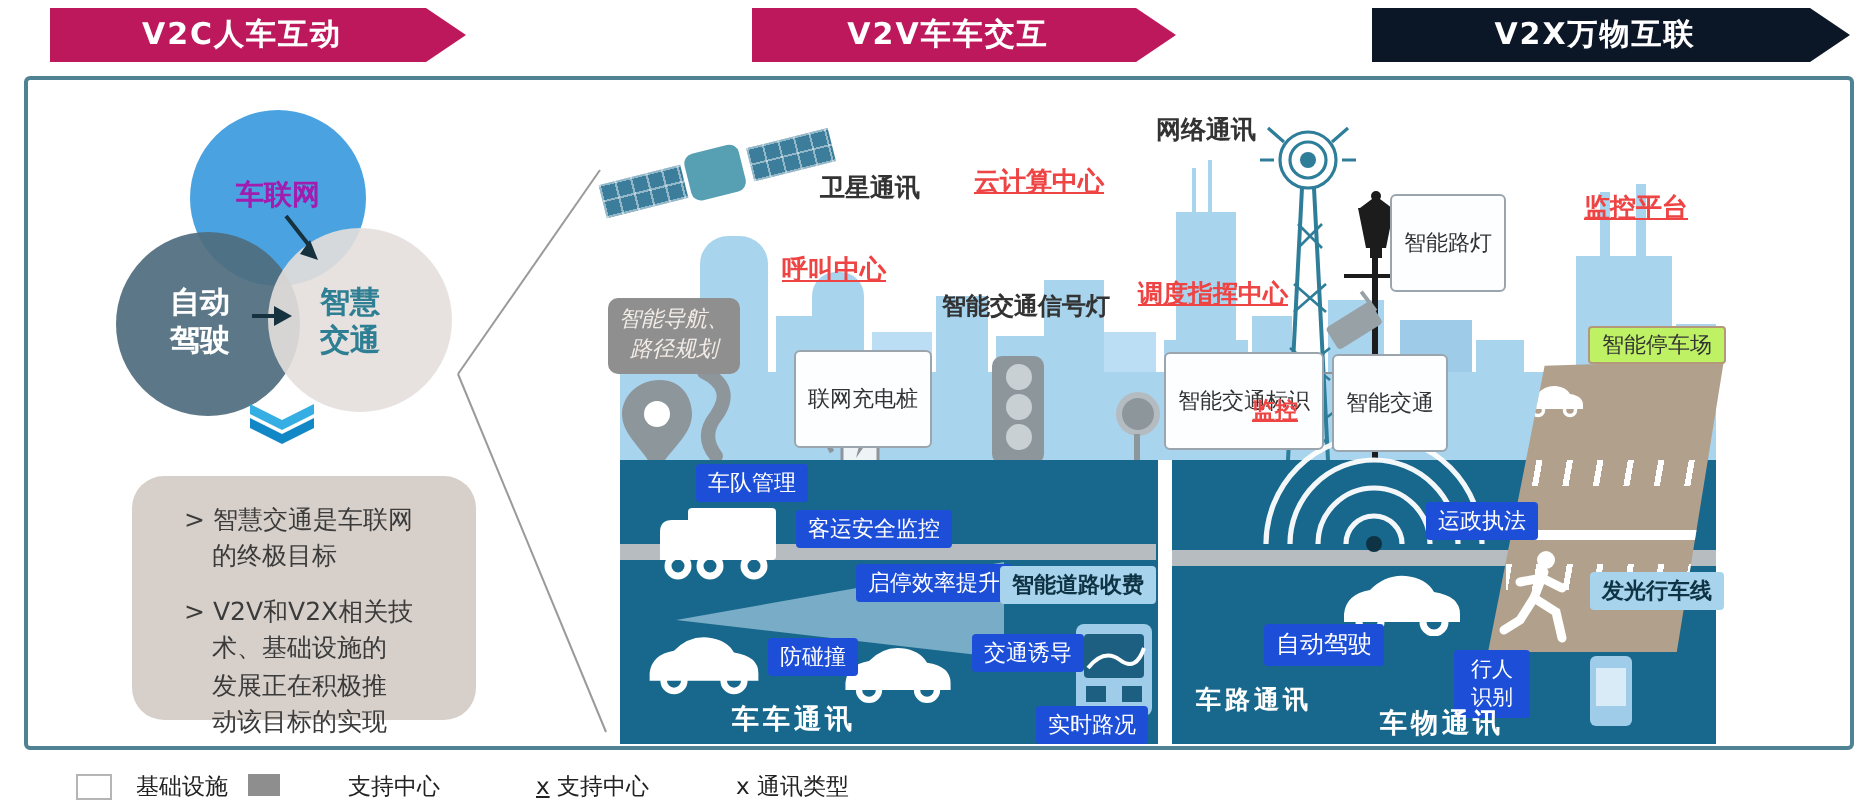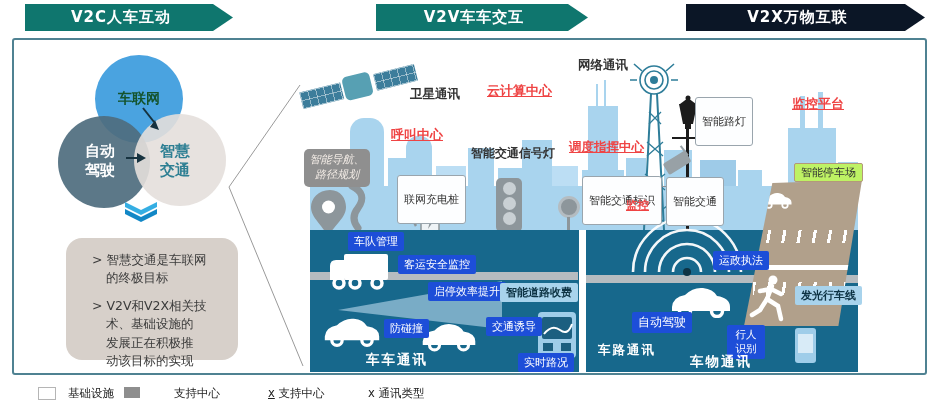--- a/index.html
+++ b/index.html
@@ -2,21 +2,21 @@
 <html><head>
 <meta charset="utf-8">
 <style>
   html,body{margin:0;padding:0;background:#fff;font-family:"DejaVu Sans","Liberation Sans",sans-serif;}
   #stage{position:relative;width:936px;height:404px;background:#fff;overflow:hidden;}
   .abs{position:absolute;}
   
   .banner{position:absolute;top:4px;height:27px;line-height:27px;text-align:center;color:#fff;
     font-size:15px;font-weight:bold;letter-spacing:1px;padding-right:16px;box-sizing:border-box;
     clip-path:polygon(0 0,calc(100% - 20px) 0,100% 50%,calc(100% - 20px) 100%,0 100%);}
-  .banner.gray{background:#0f766e;}
+  .banner.gray{background:#be185d;}
   .banner.dark{background:#0b1626;}
   
   .board{position:absolute;left:12px;top:38px;width:911px;height:333px;border:2px solid #4f8292;border-radius:3px;background:#fff;}
   
   .vcirc{position:absolute;border-radius:50%;}
   .vlabel{position:absolute;text-align:center;font-weight:bold;line-height:1.25;}
   
   .notebox{position:absolute;left:66px;top:238px;width:172px;height:122px;background:#d7d0ca;border-radius:16px;
     box-sizing:border-box;padding:13px 30px 10px 26px;color:#3b3b3b;font-size:12.5px;line-height:1.45;}
   .note{margin:0 0 10px 0;padding-left:14px;text-indent:-14px;}
@@ -68,21 +68,21 @@
 
   <div class="banner gray" style="left:25px;width:208px;">V2C人车互动</div>
   <div class="banner gray" style="left:376px;width:212px;">V2V车车交互</div>
   <div class="banner dark" style="left:686px;width:239px;">V2X万物互联</div>
 
   <div class="board"></div>
 
   <div class="vcirc" style="left:95px;top:55px;width:88px;height:88px;background:#4aa3e0;"></div>
   <div class="vcirc" style="left:58px;top:116px;width:92px;height:92px;background:rgba(78,108,126,.92);"></div>
   <div class="vcirc" style="left:134px;top:114px;width:92px;height:92px;background:rgba(228,223,219,.9);"></div>
-  <div class="vlabel" style="left:109px;top:90px;width:60px;color:#14532d;font-size:14px;">车联网</div>
+  <div class="vlabel" style="left:109px;top:90px;width:60px;color:#a21caf;font-size:14px;">车联网</div>
   <div class="vlabel" style="left:80px;top:142px;width:40px;color:#fff;font-size:15px;">自动驾驶</div>
   <div class="vlabel" style="left:155px;top:142px;width:40px;color:#2e7f93;font-size:15px;">智慧交通</div>
   <svg class="abs" style="left:55px;top:50px;" width="180" height="160">
     <line x1="88" y1="58" x2="99" y2="72" stroke="#16323f" stroke-width="2"></line>
     <polygon points="104,80 95,77 100,70" fill="#16323f"></polygon>
     <line x1="71" y1="108" x2="83" y2="108" stroke="#16323f" stroke-width="2"></line>
     <polygon points="91,108 82,103 82,113" fill="#16323f"></polygon>
   </svg>
   <svg class="abs" style="left:124px;top:202px;" width="34" height="21">
     <path d="M1 0 L17 8 L33 0 L33 5 L17 13 L1 5 Z" fill="#35aee3"></path>

